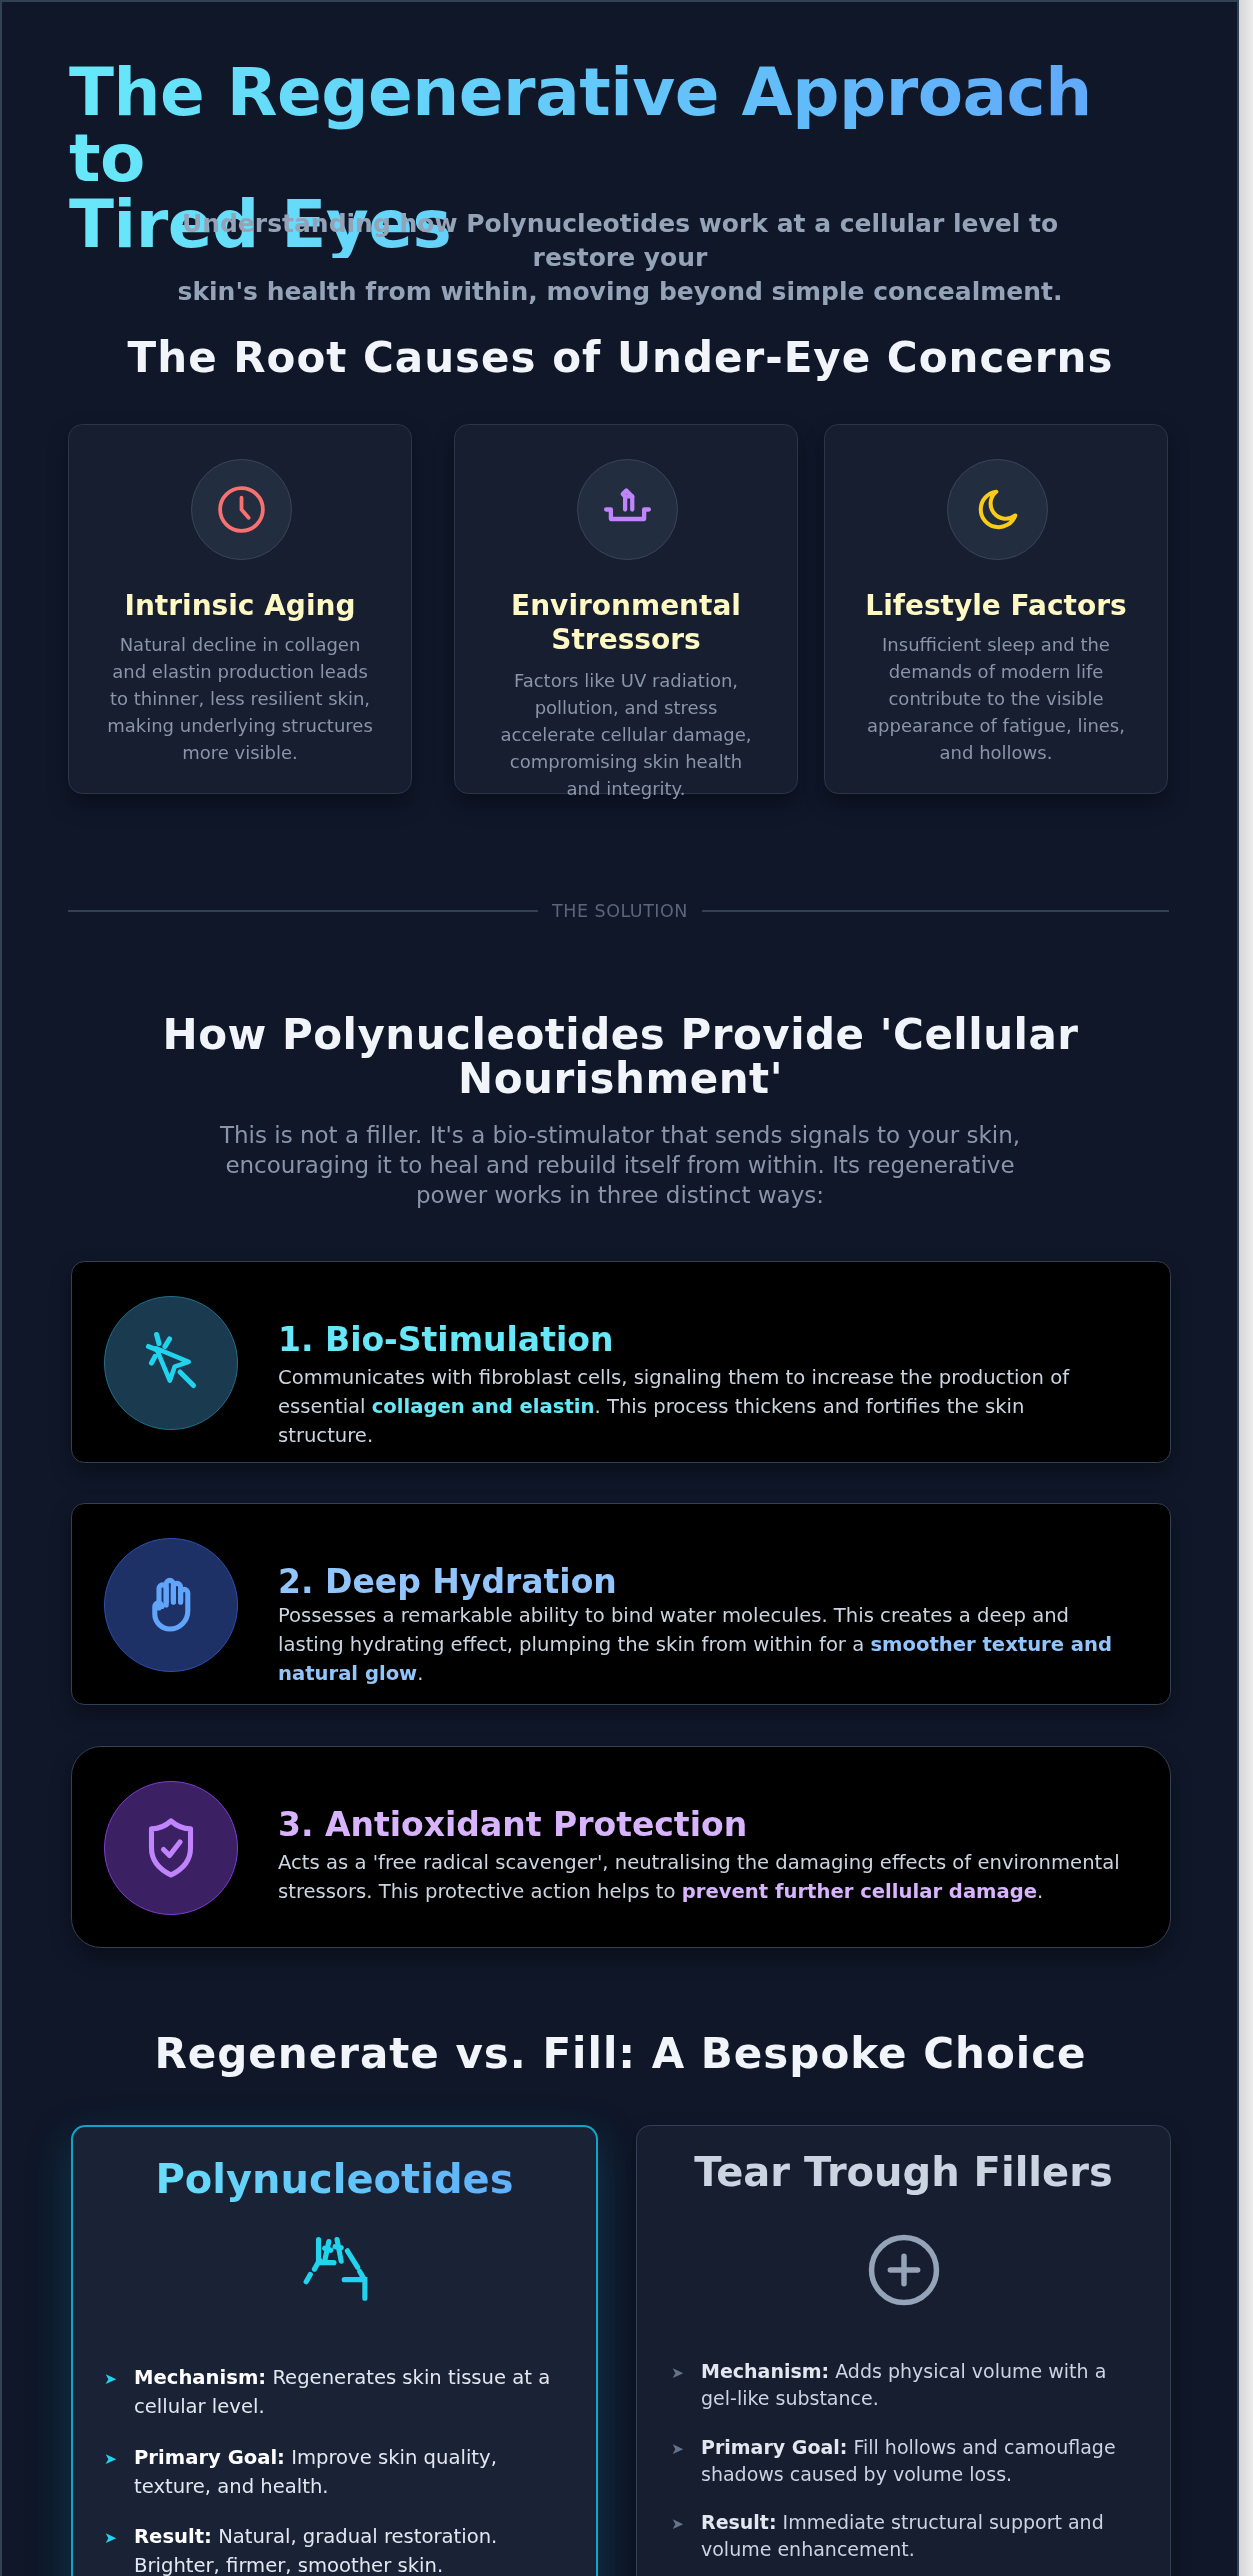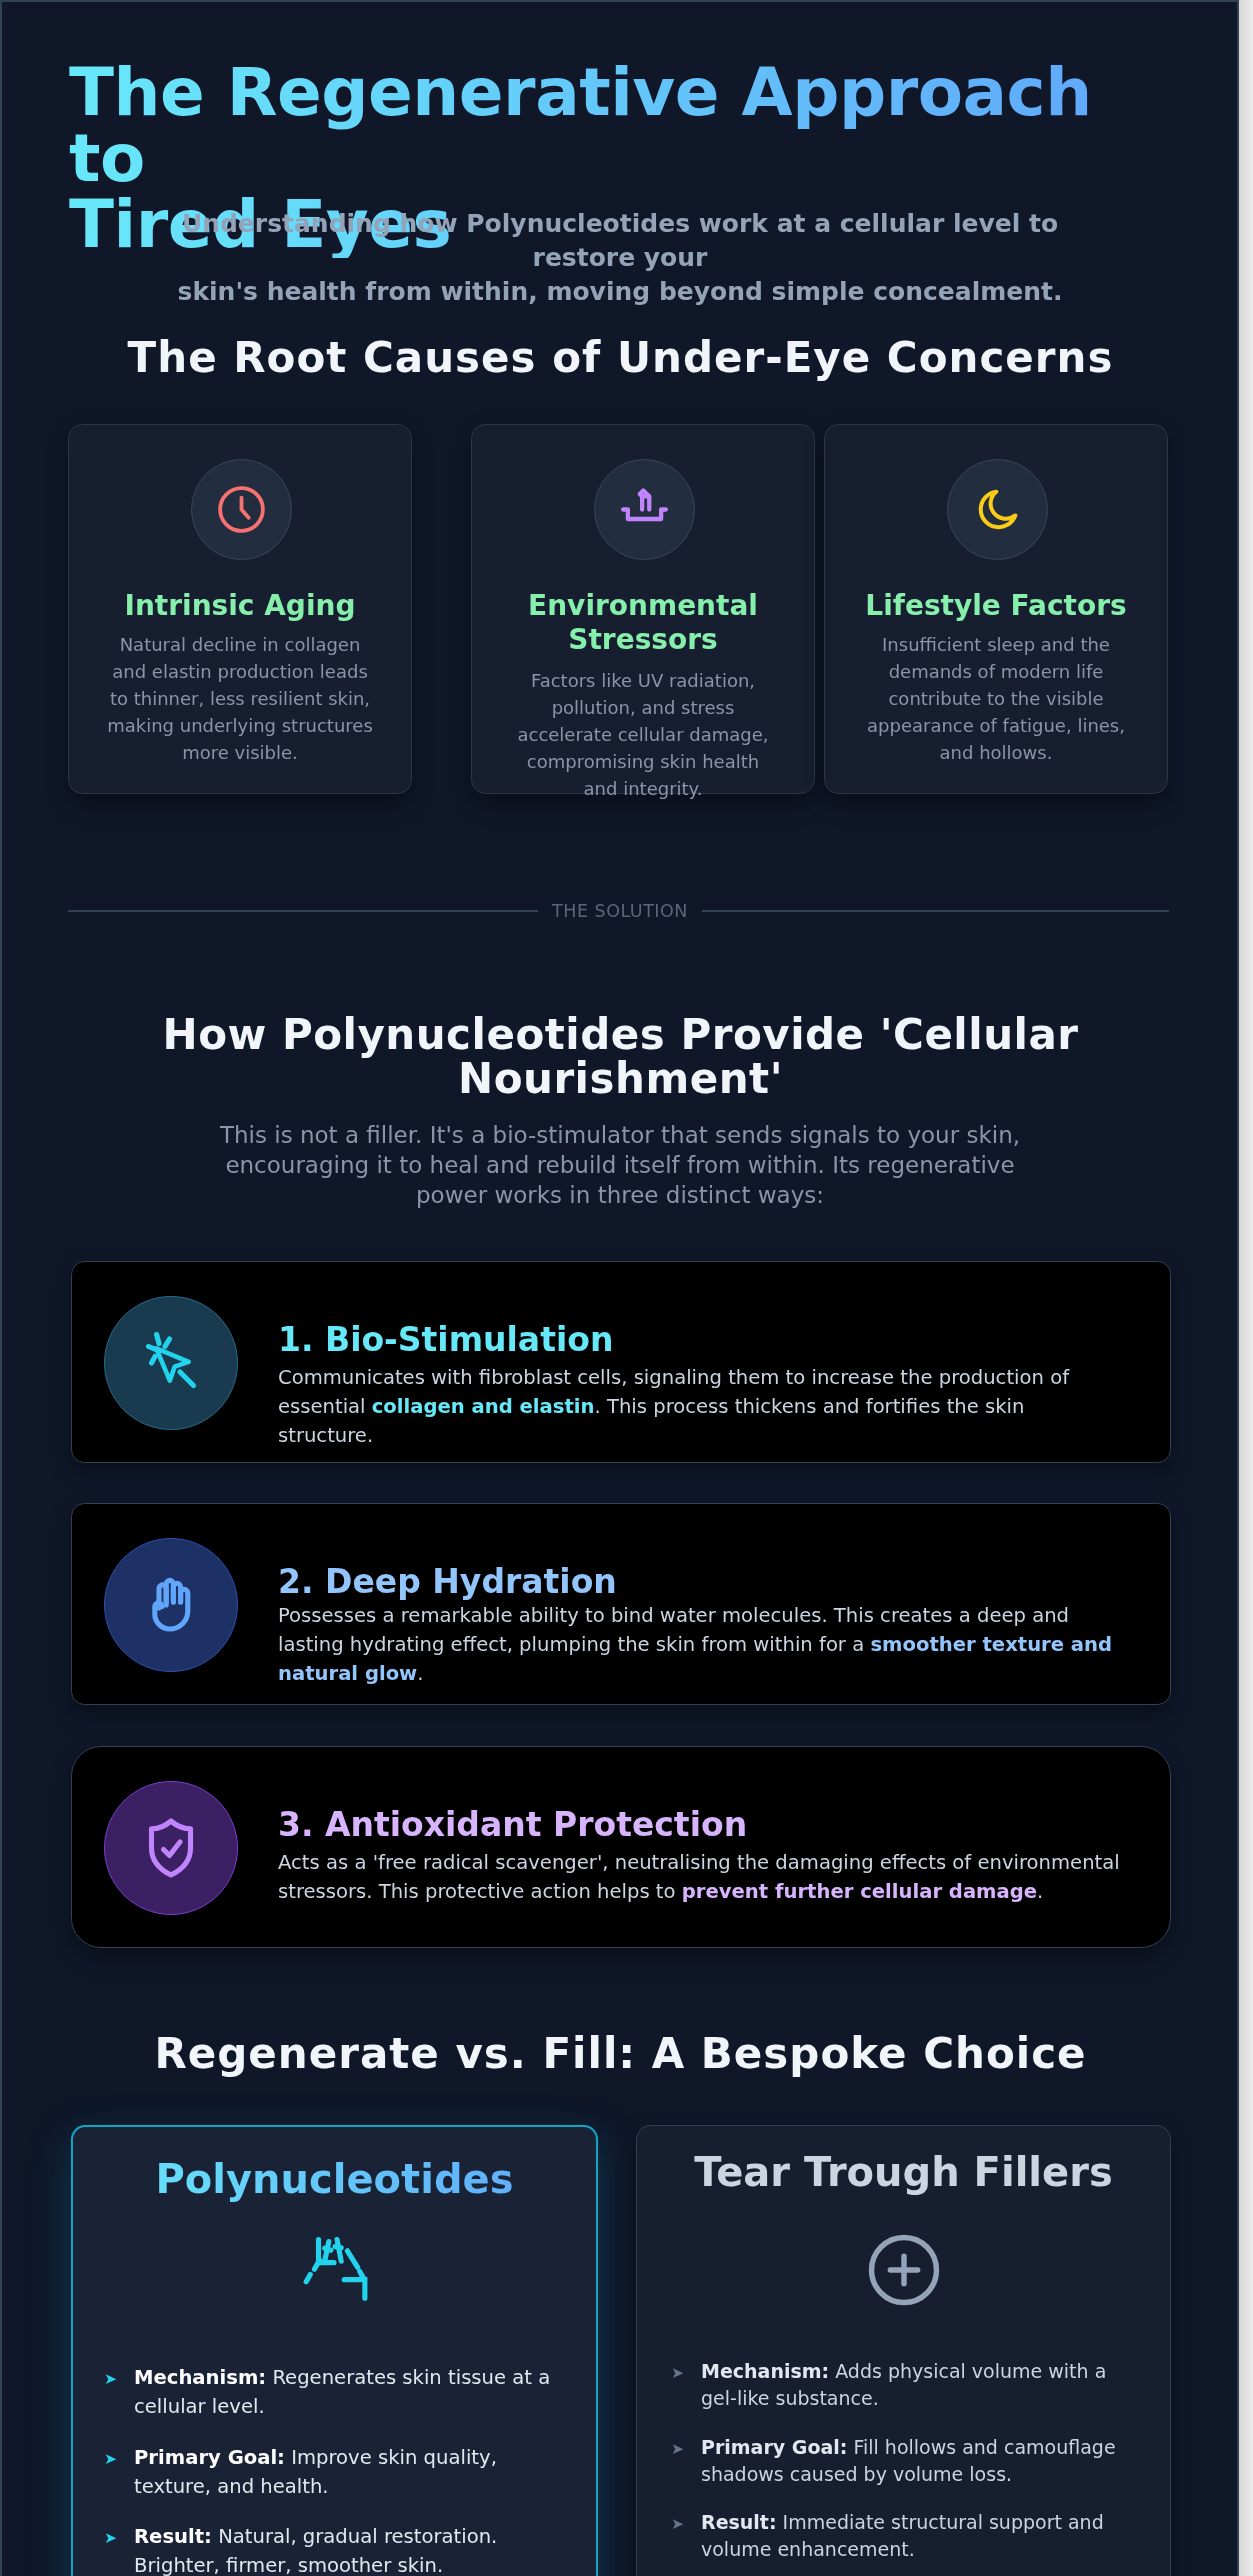--- a/index.html
+++ b/index.html
@@ -46,21 +46,21 @@
     box-shadow: 0 10.3px 20.6px rgba(0,0,0,0.35);
     text-align: center;
   }
   .cause-icon {
     position: absolute; left: 122px; top: 34px; width: 101px; height: 101px;
     border-radius: 50%; background: #232d40; border: 1px solid #3a4558;
     display: flex; align-items: center; justify-content: center;
   }
   .cause-title {
     position: absolute; left: 20.6px; right: 20.6px; top: 164px;
-    font-size: 28px; font-weight: bold; color: #86efac; line-height: 34px;
+    font-size: 28px; font-weight: bold; color: #fef9c3; line-height: 34px;
   }
   .cause-text {
     position: absolute; left: 36px; right: 36px;
     font-size: 18px; line-height: 27px; color: #8a95a8;
   }
 
   
   .divider-line { top: 908px; height: 1.5px; background: #334155; }
   .divider-label {
     left: 546px; width: 144px; top: 899px; text-align: center;
@@ -142,21 +142,21 @@
     <div class="cause-icon">
       <svg width="57" height="57" viewBox="0 0 24 24" fill="none" stroke="#f87171" stroke-width="1.6" stroke-linecap="round">
           <circle cx="12" cy="12" r="9"></circle>
           <path d="M12 7v5l3 3.5"></path>
         </svg>
     </div>
     <div class="cause-title">Intrinsic Aging</div>
     <div class="cause-text" style="top:206px;">Natural decline in collagen and elastin production leads to thinner, less resilient skin, making underlying structures more visible.</div>
   </div>
 
-  <div class="abs cause-card" style="left:469px;padding-left:28px;">
+  <div class="abs cause-card" style="left:452px;padding-left:28px;">
     <div class="cause-icon">
       <svg width="57" height="57" viewBox="0 0 24 24" fill="none" stroke="#c084fc" stroke-width="1.8" stroke-linecap="round" stroke-linejoin="round">
           <path d="M3 12h2v4h14v-4h2"></path>
           <path d="M11 12V6.5h3V12"></path>
           <path d="M11 6.5L10 5.5l1.5-1.5 2.5 2.5"></path>
         </svg>
     </div>
     <div class="cause-title">Environmental Stressors</div>
     <div class="cause-text" style="top:242px;">Factors like UV radiation, pollution, and stress accelerate cellular damage, compromising skin health and integrity.</div>
   </div>

